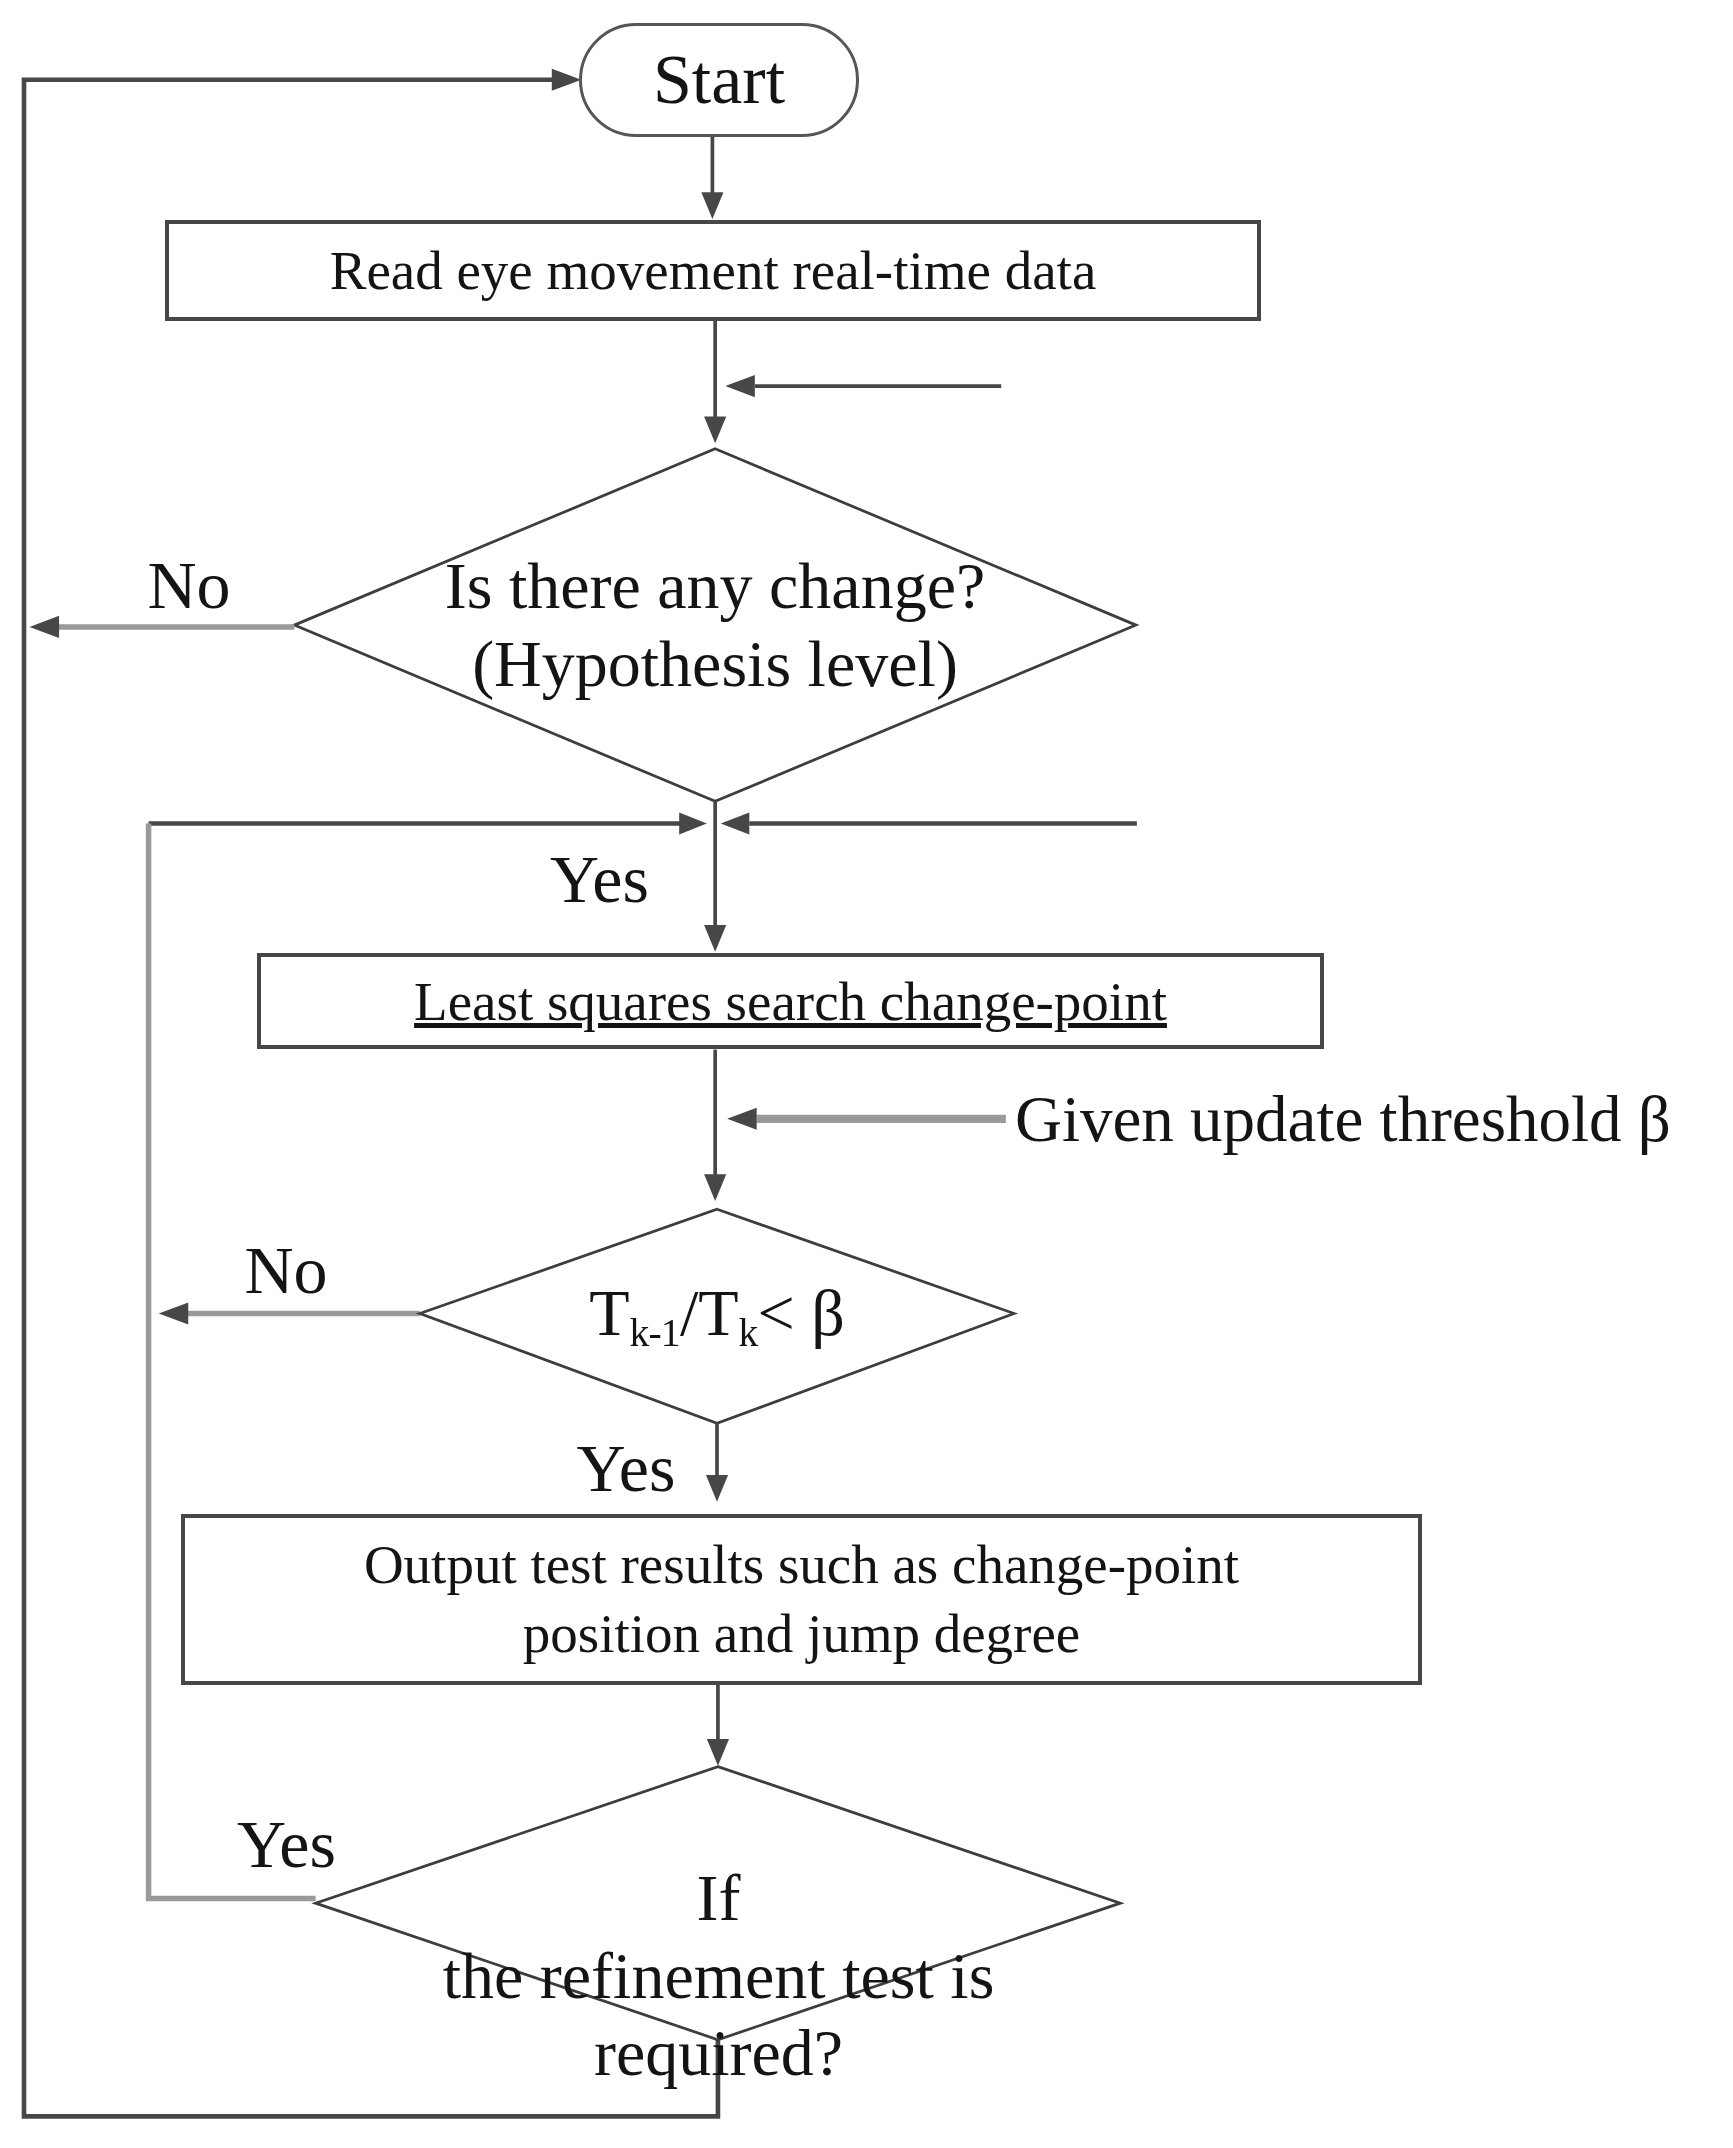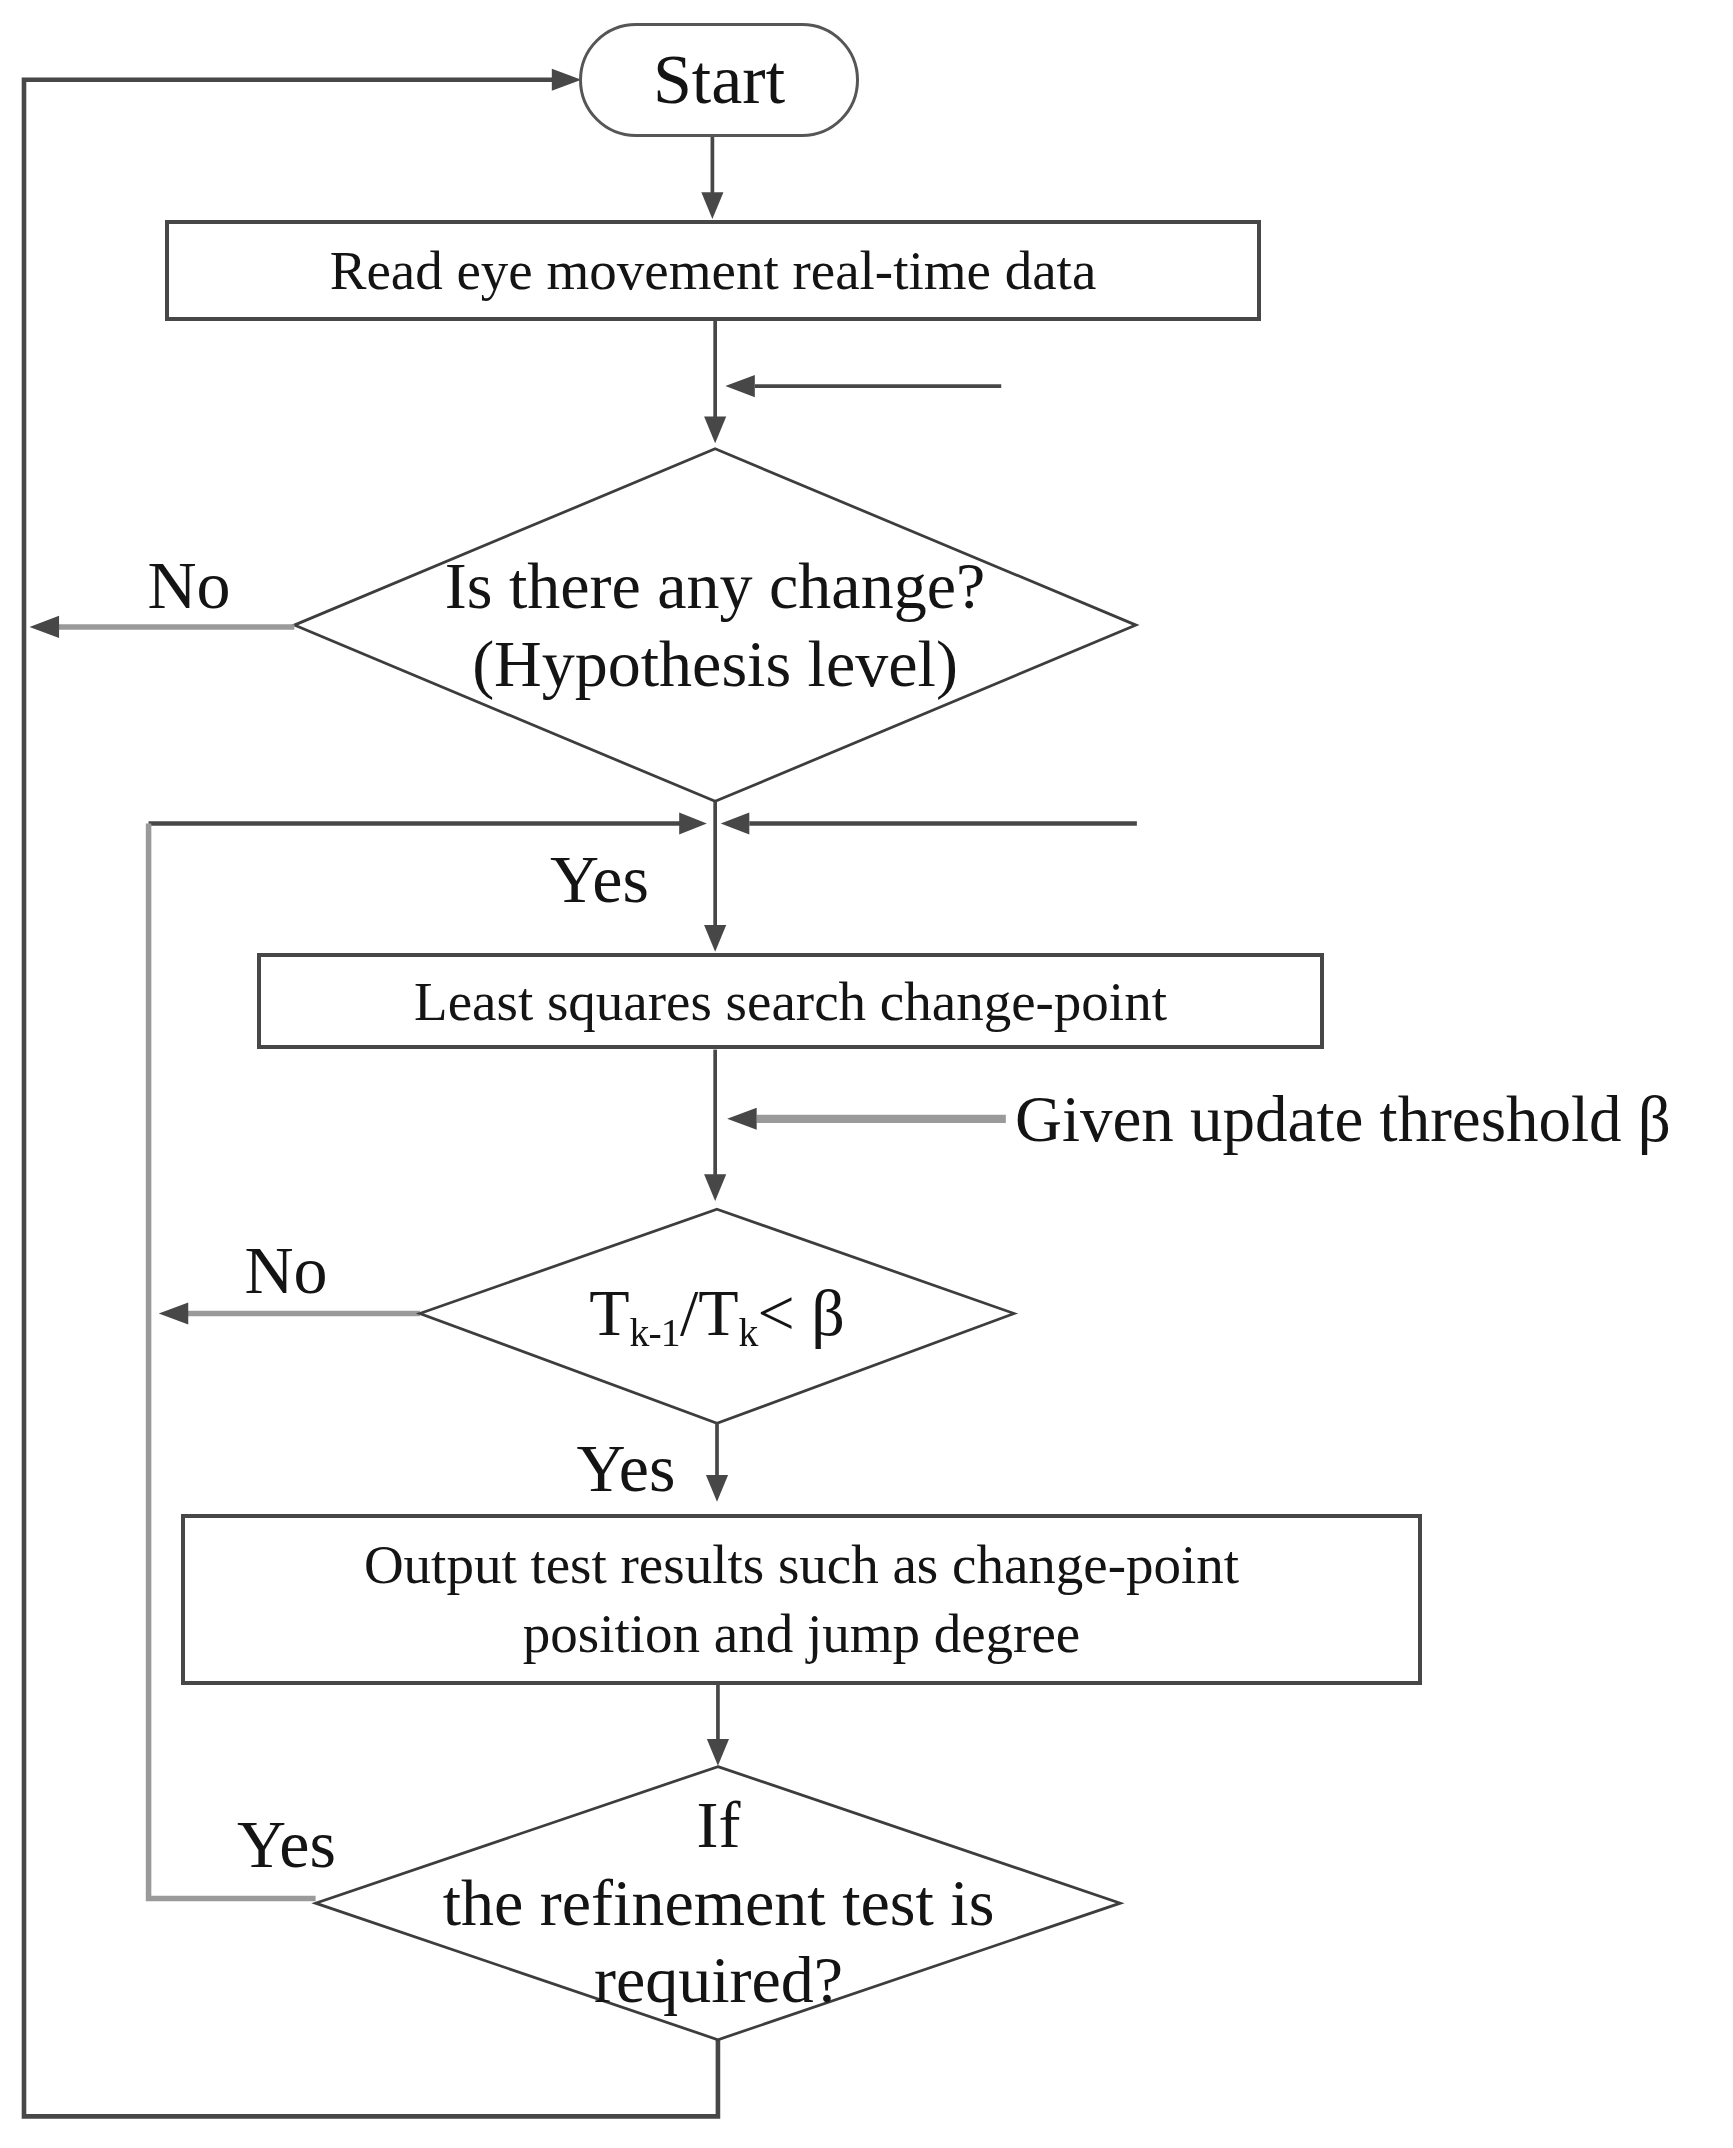--- a/index.html
+++ b/index.html
@@ -96,38 +96,38 @@
 
   <div class="node rect" style="left:165px;top:220px;width:1096px;height:101px;">
     <span>Read eye movement real-time data</span>
   </div>
 
   <div class="dtext" style="left:346px;top:521px;width:738px;height:208px;">
     <span>Is there any change?</span>
     <span>(Hypothesis level)</span>
   </div>
 
-  <div class="node rect" style="left:257px;top:953px;width:1067px;height:96px;">
+  <div class="node rect" style="left:257px;top:953px;width:1067px;height:96px;text-decoration:underline;">
     <span>Least squares search change-point</span>
   </div>
 
   <div class="dtext" style="left:420px;top:1257px;width:594px;height:111px;">
     <span>
       <span>T</span><sub class="fsub">k-1</sub><span>/T</span><sub class="fsub">k</sub><span>&lt; β</span>
     </span>
   </div>
 
   <div class="node rect" style="left:181px;top:1514px;width:1241px;height:171px;">
     <div class="inner">
       <div>Output test results such as change-point</div>
       <div>position and jump degree</div>
     </div>
   </div>
 
-  <div class="dtext" style="left:316px;top:1779px;width:805px;height:247px;">
+  <div class="dtext" style="left:316px;top:1852px;width:805px;height:247px;">
     <span>If</span>
     <span>the refinement test is</span>
     <span>required?</span>
   </div>
 
 
 
   <div class="ann" style="left:1015px;top:1082px;">Given update threshold β</div>
 
   <div class="lbl" style="left:129px;top:546px;width:120px;">No</div>

